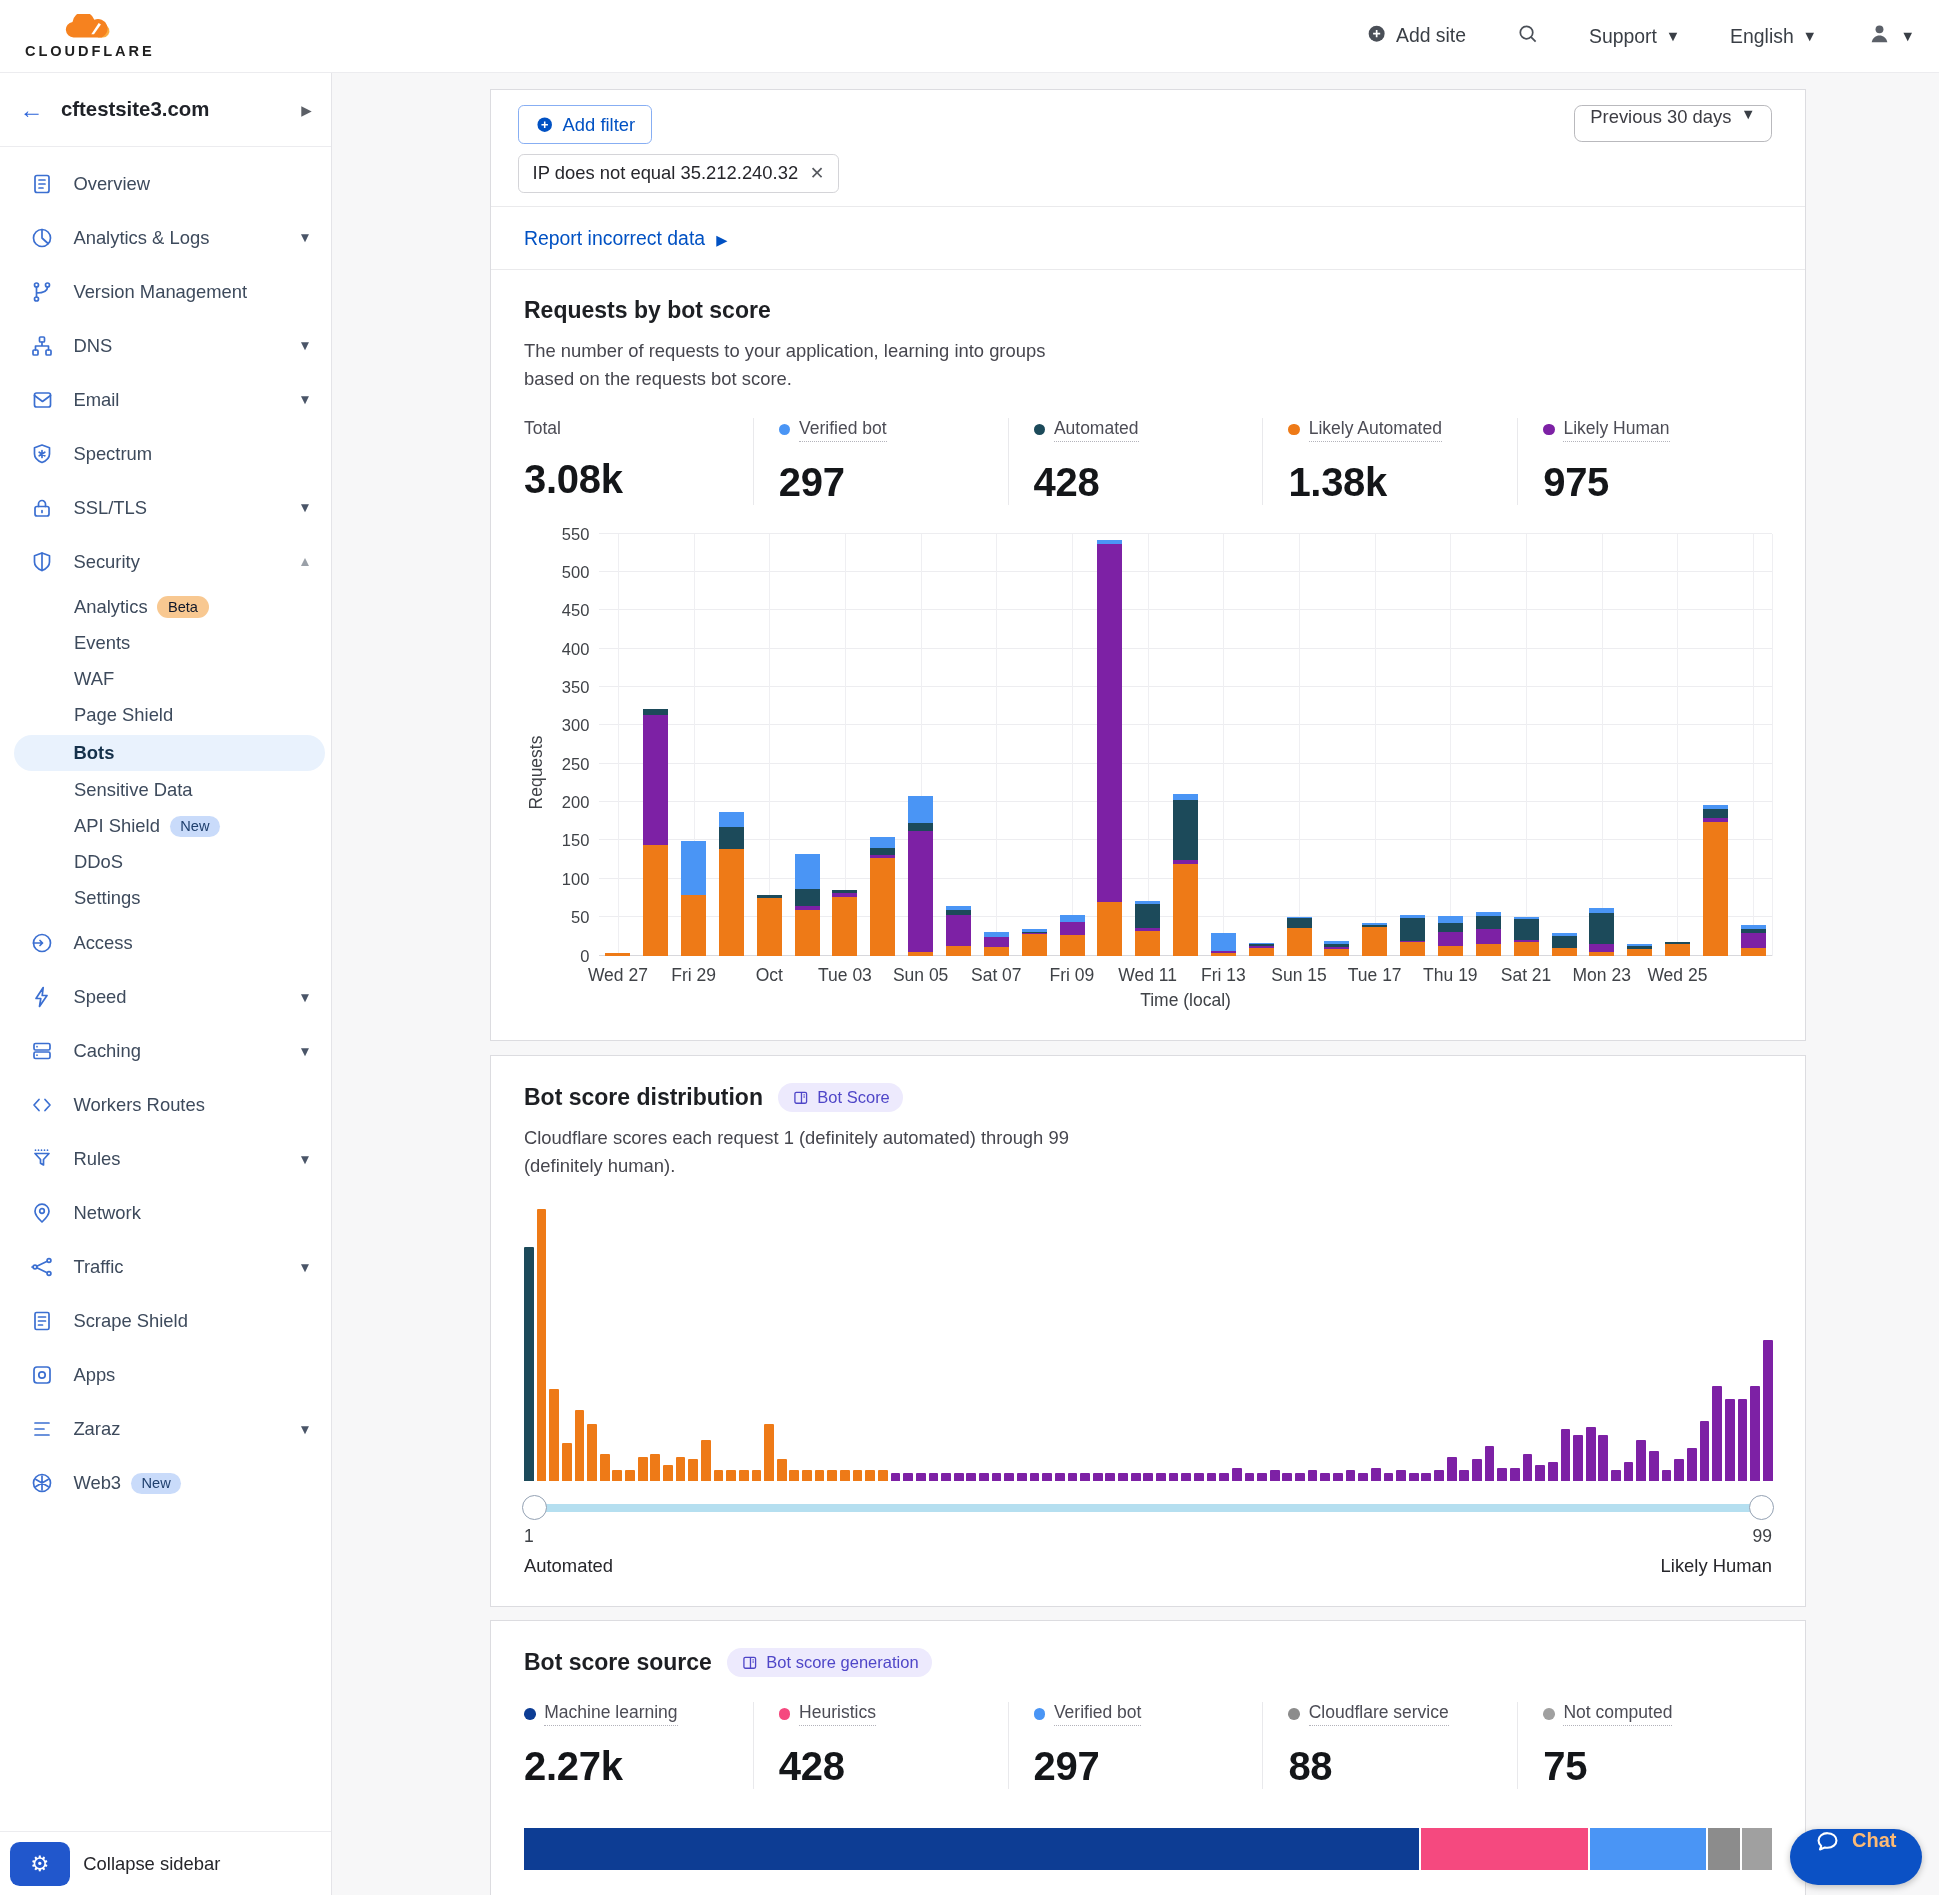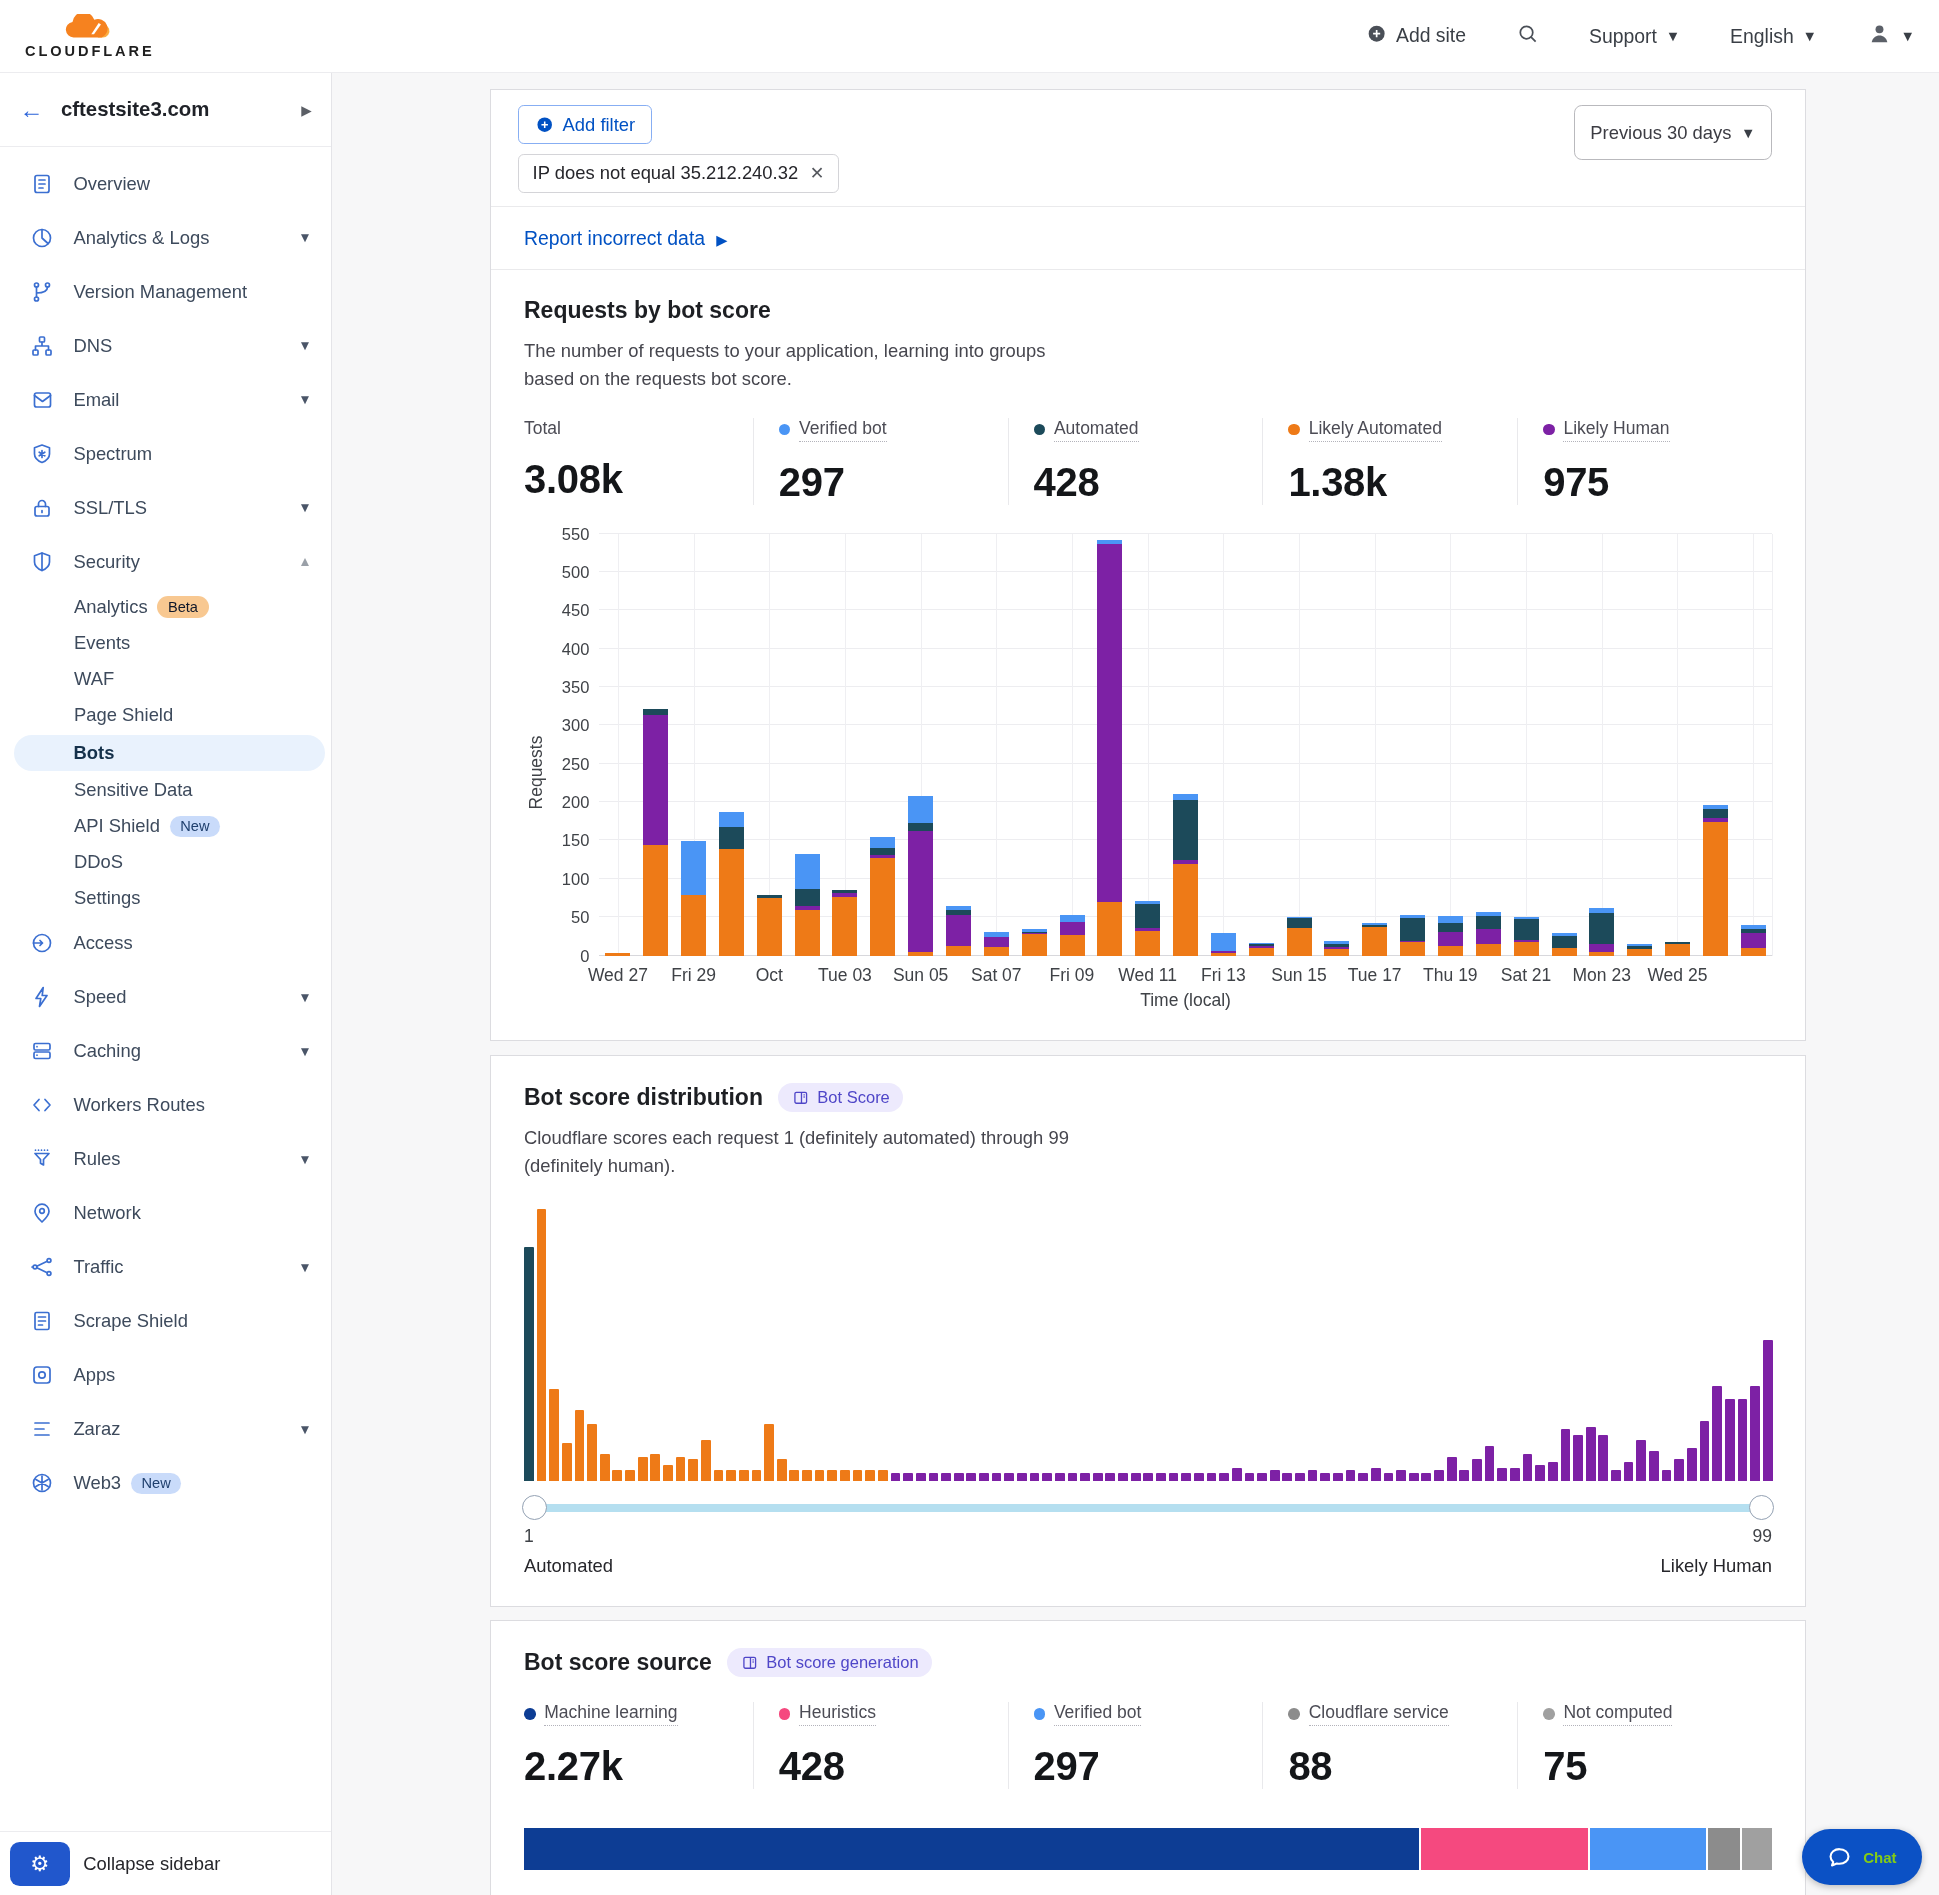--- a/index.html
+++ b/index.html
@@ -37,21 +37,21 @@
 
   
   .main { flex:1; background:#f7f7f8; padding:15.5px 0 0 158px; position:relative; }
   .card { width:1316px; background:#fff; border:1px solid #dcdce0; }
   .card + .card { margin-top:13.6px; }
 
   .filter-row { padding:15.5px 33px 13.6px 27px; display:flex; justify-content:space-between; align-items:flex-start; }
   .add-filter-btn { display:inline-flex; align-items:center; gap:8.7px; border:1px solid #87aef3; border-radius:5.8px; height:39px; padding:0 15.5px; color:#0051c3; font-size:18.4px; background:#fff; cursor:pointer; }
   .chip { margin-top:9.7px; display:inline-flex; align-items:center; gap:11.6px; border:1px solid #d4d4d8; border-radius:5.8px; height:39px; padding:0 13.6px; font-size:18.4px; color:#26262b; background:#fff; }
   .chip-x { color:#55585e; font-size:17.5px; cursor:pointer; }
-  .range-btn { display:inline-flex; align-items:center; gap:9.7px; border:1px solid #b9b9bd; border-radius:7.8px; height:55px; padding:0 15.5px; font-size:18.4px; color:#3c3c43; background:#fff; cursor:pointer; }
+  .range-btn { display:inline-flex; align-items:flex-start; gap:9.7px; border:1px solid #b9b9bd; border-radius:7.8px; height:37px; padding:0 15.5px; font-size:18.4px; color:#3c3c43; background:#fff; cursor:pointer; }
 
   .report-row { padding:19.4px 33px; border-top:1px solid #eaeaec; border-bottom:1px solid #eaeaec; }
   .report-link { color:#0051c3; font-size:19.4px; cursor:pointer; }
   .report-link .arrow { font-size:14.6px; margin-left:5.8px; }
 
   .section { padding:27px 33px 29px 33px; }
   .section-title-row { display:flex; align-items:center; gap:15.5px; }
   .section-title { font-size:23px; font-weight:bold; color:#1d1f23; }
   .pill-badge { display:inline-flex; align-items:center; gap:7.8px; background:#edeafd; color:#4f46c8; font-size:16.5px; border-radius:14.6px; padding:4.9px 13.6px; cursor:pointer; }
   .section-desc { margin-top:12.6px; font-size:18.4px; line-height:28px; color:#46464e; max-width:563px; }
@@ -95,21 +95,21 @@
   .range-labels { display:flex; justify-content:space-between; font-size:17.5px; color:#3f4247; margin-top:5.8px; }
   .range-captions { display:flex; justify-content:space-between; font-size:18.4px; color:#26262b; margin-top:7.8px; }
 
   
   .source-bar { margin-top:39px; height:42px; display:flex; }
   .source-seg { height:100%; }
   .source-seg:not(:last-child) { border-right:2.9px solid #fff; }
   .card-tail { border-top:1px solid #eaeaec; height:45px; margin-top:29px; }
 
   
-  .chat-btn { position:fixed; right:17.5px; bottom:9.7px; background:#0b51c5; color:#84cc16; border-radius:969px; height:56px; padding:0 25px; display:flex; align-items:center; gap:11.6px; font-size:15px; font-weight:bold; cursor:pointer; box-shadow:0 1.9px 7.8px rgba(0,0,0,.25); z-index:20; }
+  .chat-btn { position:fixed; right:17.5px; bottom:9.7px; background:#0b51c5; color:#fdba74; border-radius:969px; height:56px; padding:0 25px; display:flex; gap:11.6px; font-size:20px; font-weight:bold; cursor:pointer; box-shadow:0 1.9px 7.8px rgba(0,0,0,.25); z-index:20; }
 </style>
 </head>
 <body>
 
 <div class="topnav">
   <div class="logo">
     <span>
       <svg viewBox="0 0 60 30" width="52" height="26">
         <path fill="#fbad41" d="M45 27a7.5 7.5 0 0 0 7-10 7.5 7.5 0 0 0-9-4l-4 14z"></path>
         <path fill="#f6821f" d="M11 27a9 9 0 0 1-1.2-17.9A13 13 0 0 1 35 6.6 10.6 10.6 0 0 1 43.5 27z"></path>

